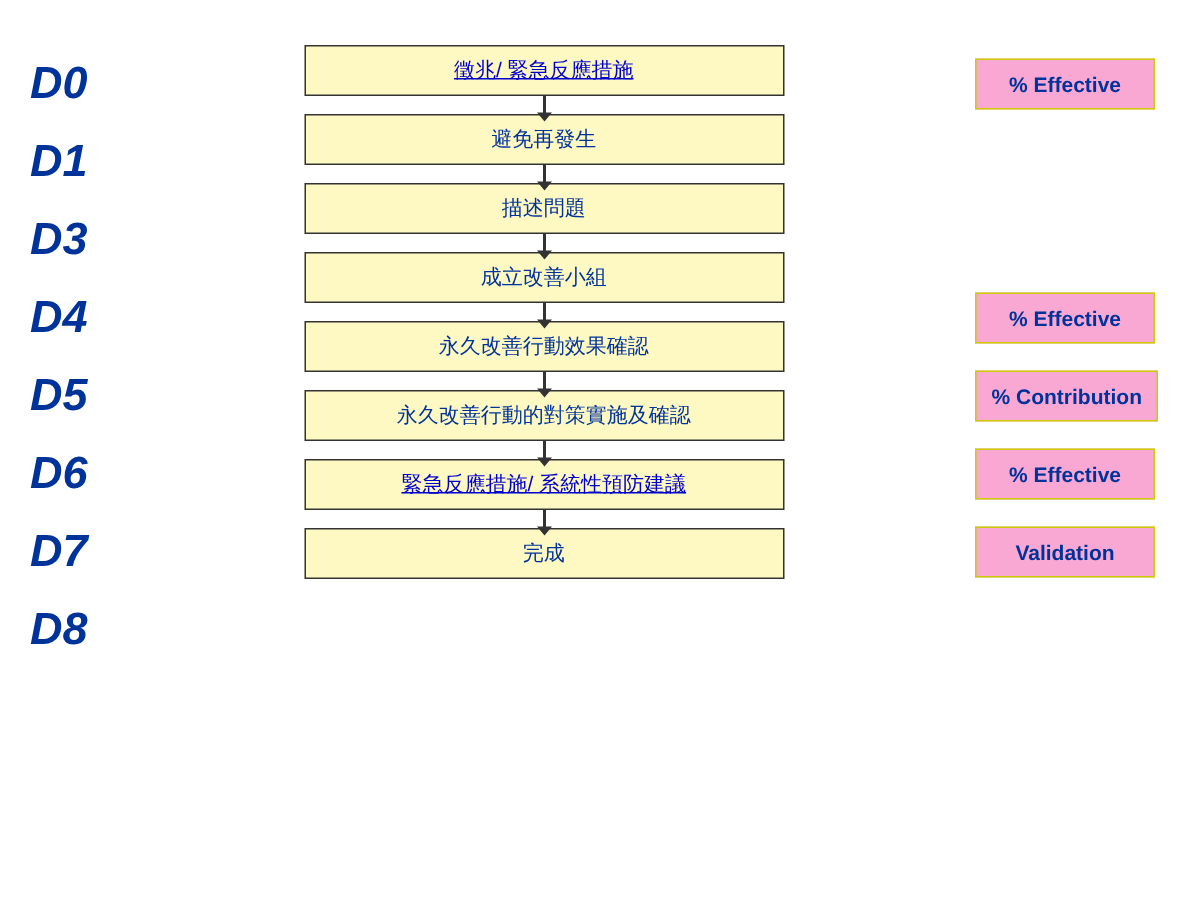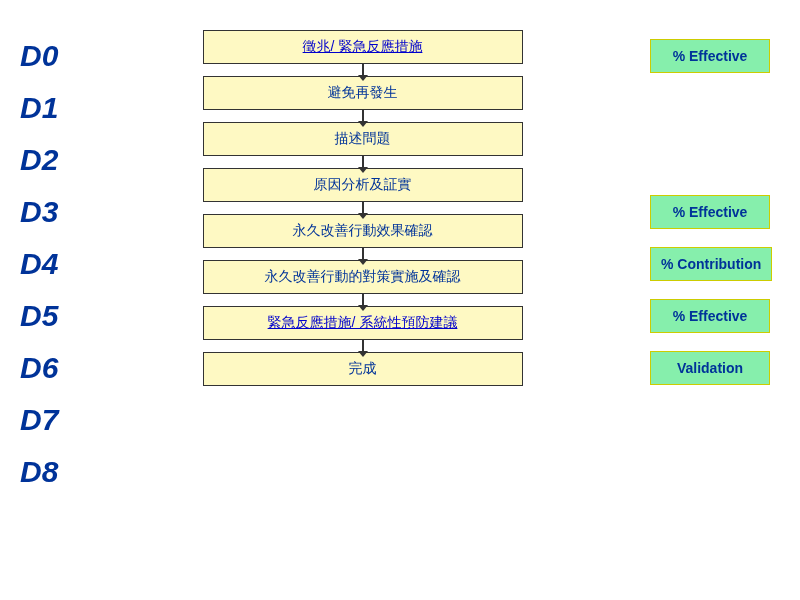--- a/index.html
+++ b/index.html
@@ -107,21 +107,21 @@
     }
 
     .badge-row {
       height: 52px;
       display: flex;
       align-items: center;
       justify-content: flex-start;
     }
 
     .badge {
-      background: #86efac;
+      background: #f9a8d4;
       border: 1.5px solid #cccc00;
       padding: 8px 10px;
       font-size: 14px;
       color: #003399;
       font-weight: bold;
       white-space: nowrap;
       min-width: 120px;
       text-align: center;
     }
 
@@ -139,23 +139,20 @@
 <div class="main-container">
 
   <div class="left-labels">
   <div class="label-row">
         <span class="d-label">D0</span>
       </div>
       <div class="label-row">
         <span class="d-label">D1</span>
       </div>
       <div class="label-row">
-        <span class="d-label">D2</span>
-      </div>
-      <div class="label-row">
         <span class="d-label">D3</span>
       </div>
       <div class="label-row">
         <span class="d-label">D4</span>
       </div>
       <div class="label-row">
         <span class="d-label">D5</span>
       </div>
       <div class="label-row">
         <span class="d-label">D6</span>
@@ -175,21 +172,21 @@
       </div>
       <div class="flow-row">
         <div class="flow-box">避免再發生</div>
         <div class="flow-arrow"></div>
       </div>
       <div class="flow-row">
         <div class="flow-box">描述問題</div>
         <div class="flow-arrow"></div>
       </div>
       <div class="flow-row">
-        <div class="flow-box">原因分析及証實</div>
+        <div class="flow-box">成立改善小組</div>
         <div class="flow-arrow"></div>
       </div>
       <div class="flow-row">
         <div class="flow-box">永久改善行動效果確認</div>
         <div class="flow-arrow"></div>
       </div>
       <div class="flow-row">
         <div class="flow-box">永久改善行動的對策實施及確認</div>
         <div class="flow-arrow"></div>
       </div>

